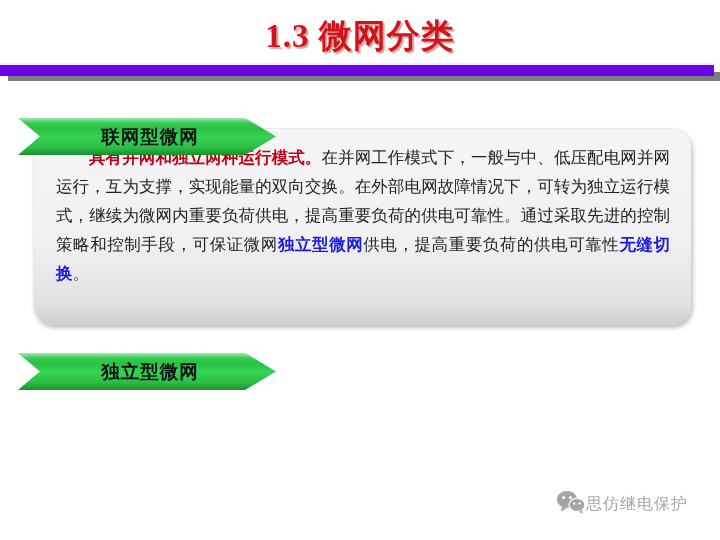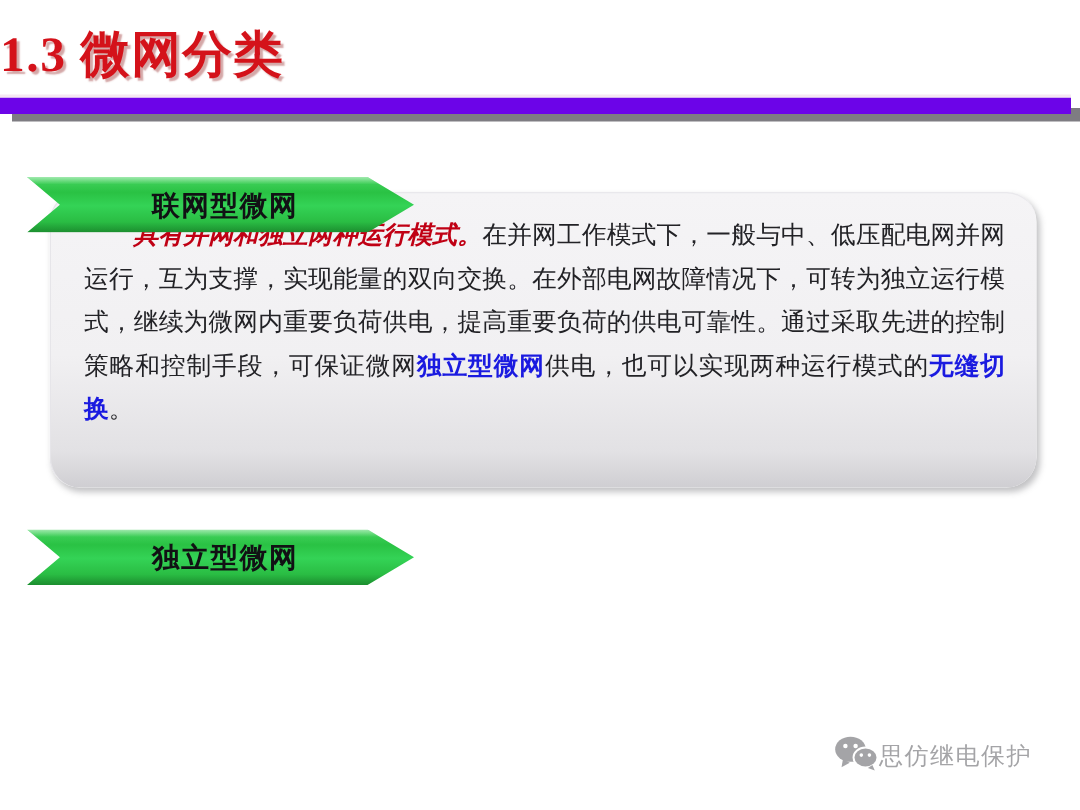--- a/index.html
+++ b/index.html
@@ -23,20 +23,21 @@
     height: 540px;
     background: #ffffff;
   }
 
   
   .title {
     position: absolute;
     left: 0;
     top: 14px;
     width: 720px;
+    text-align: center;
     font-family: "Liberation Serif", "DejaVu Serif", serif;
     font-size: 33px;
     font-weight: bold;
     color: #d4121a;
     letter-spacing: 1px;
     text-shadow: 2px 2px 1px rgba(160,60,60,0.45);
     white-space: nowrap;
   }
 
   
@@ -103,21 +104,20 @@
     line-height: 29px;
     color: #222226;
     text-align: justify;
     text-justify: inter-character;
     text-indent: 33px;
     letter-spacing: 0px;
   }
   .hl-red {
     color: #c00014;
     font-weight: bold;
-    font-style: italic;
   }
   .hl-blue {
     color: #1a1ae0;
     font-weight: bold;
   }
 
   
   .banner {
     position: absolute;
     width: 258px;
@@ -176,21 +176,21 @@
 
   <div class="title">1.3 微网分类</div>
 
   <div class="divider-wrap">
     <div class="divider-shadow"></div>
     <div class="divider-bar"></div>
     <div class="divider-hairline"></div>
   </div>
 
   <div class="panel" id="panel-grid">
-    <div class="panel-text"><span class="hl-red">具有并网和独立两种运行模式。</span><span>在并网工作模式下，一般与中、低压配电网并网运行，互为支撑，实现能量的双向交换。在外部电网故障情况下，可转为独立运行模式，继续为微网内重要负荷供电，提高重要负荷的供电可靠性。通过采取先进的控制策略和控制手段，可保证微网</span><span class="hl-blue">独立型微网</span><span>供电，也可以实现两种运行模式的</span><span class="hl-blue">无缝切换</span><span>。</span></div>
+    <div class="panel-text"><span class="hl-red">具有并网和独立两种运行模式。</span><span>在并网工作模式下，一般与中、低压配电网并网运行，互为支撑，实现能量的双向交换。在外部电网故障情况下，可转为独立运行模式，继续为微网内重要负荷供电，提高重要负荷的供电可靠性。通过采取先进的控制策略和控制手段，可保证微网</span><span class="hl-blue">独立型微网</span><span>供电，提高重要负荷的供电可靠性</span><span class="hl-blue">无缝切换</span><span>。</span></div>
   </div>
   <div class="banner" id="banner-grid">
     <div class="banner-inner"></div>
     <div class="banner-label">联网型微网</div>
   </div>
 
   <div class="banner" id="banner-island">
     <div class="banner-inner"></div>
     <div class="banner-label">独立型微网</div>
   </div>

